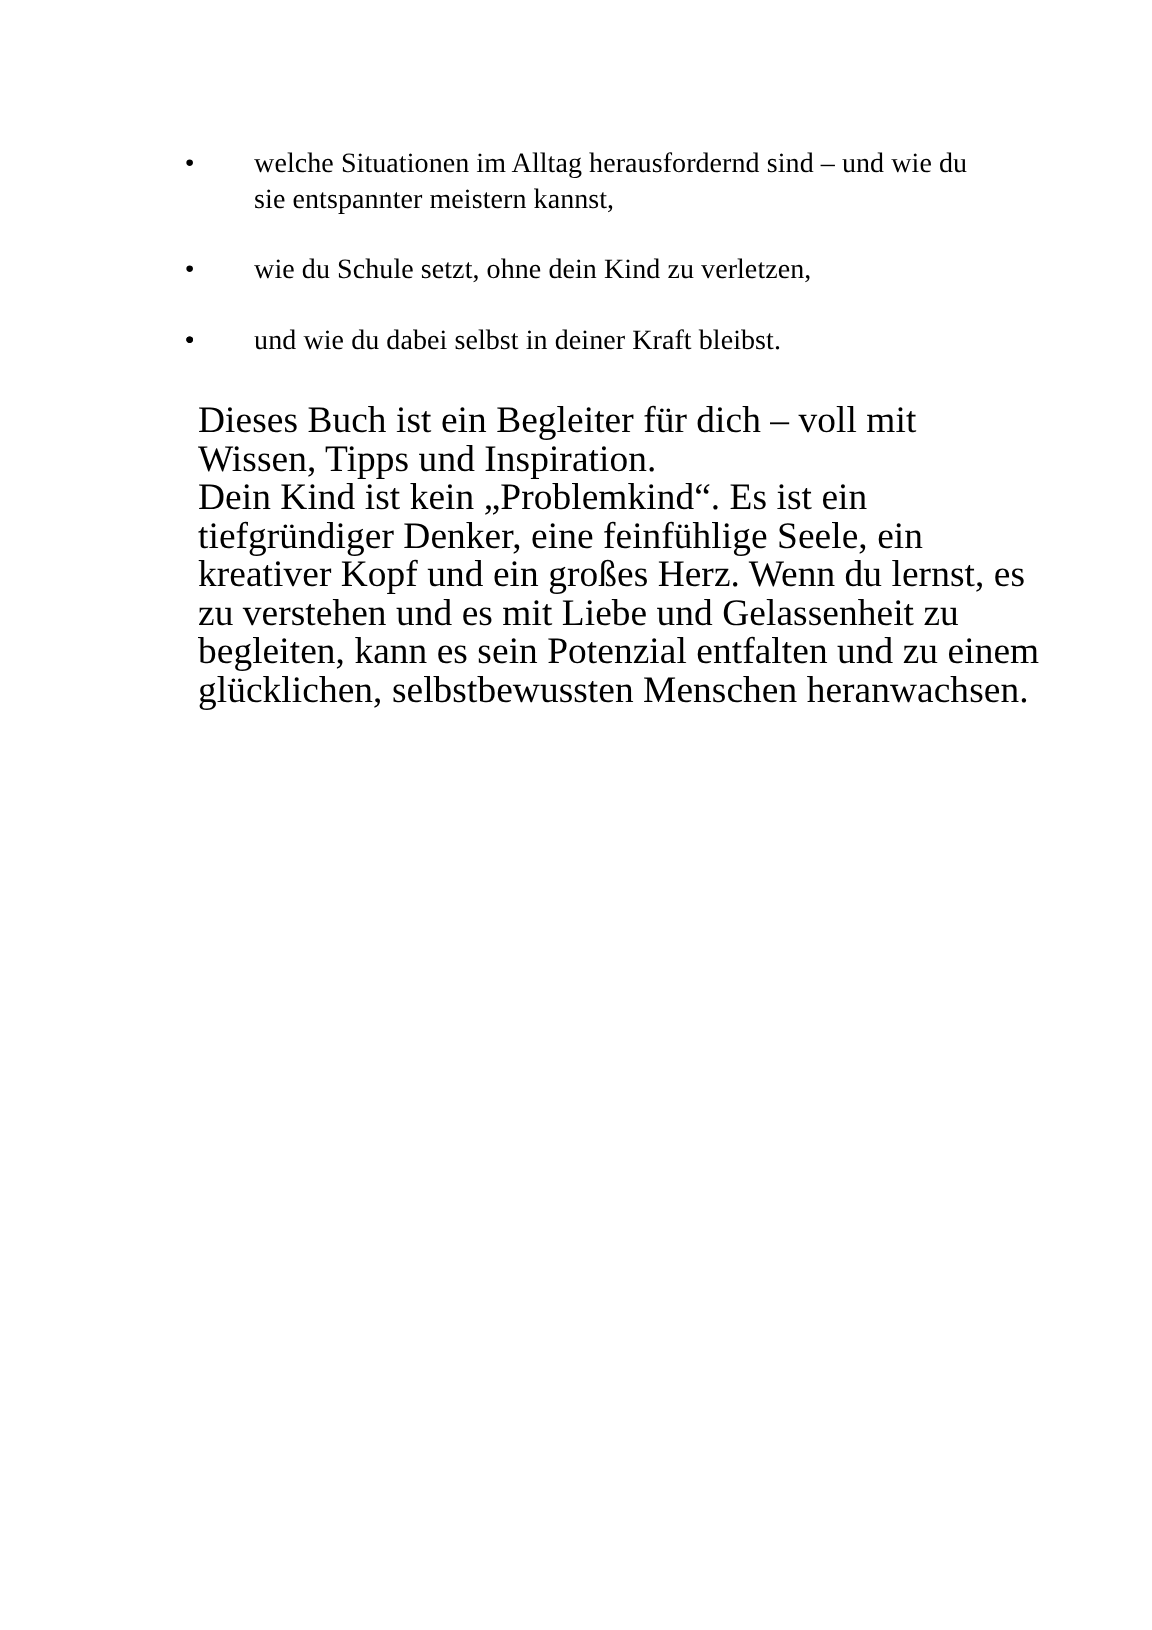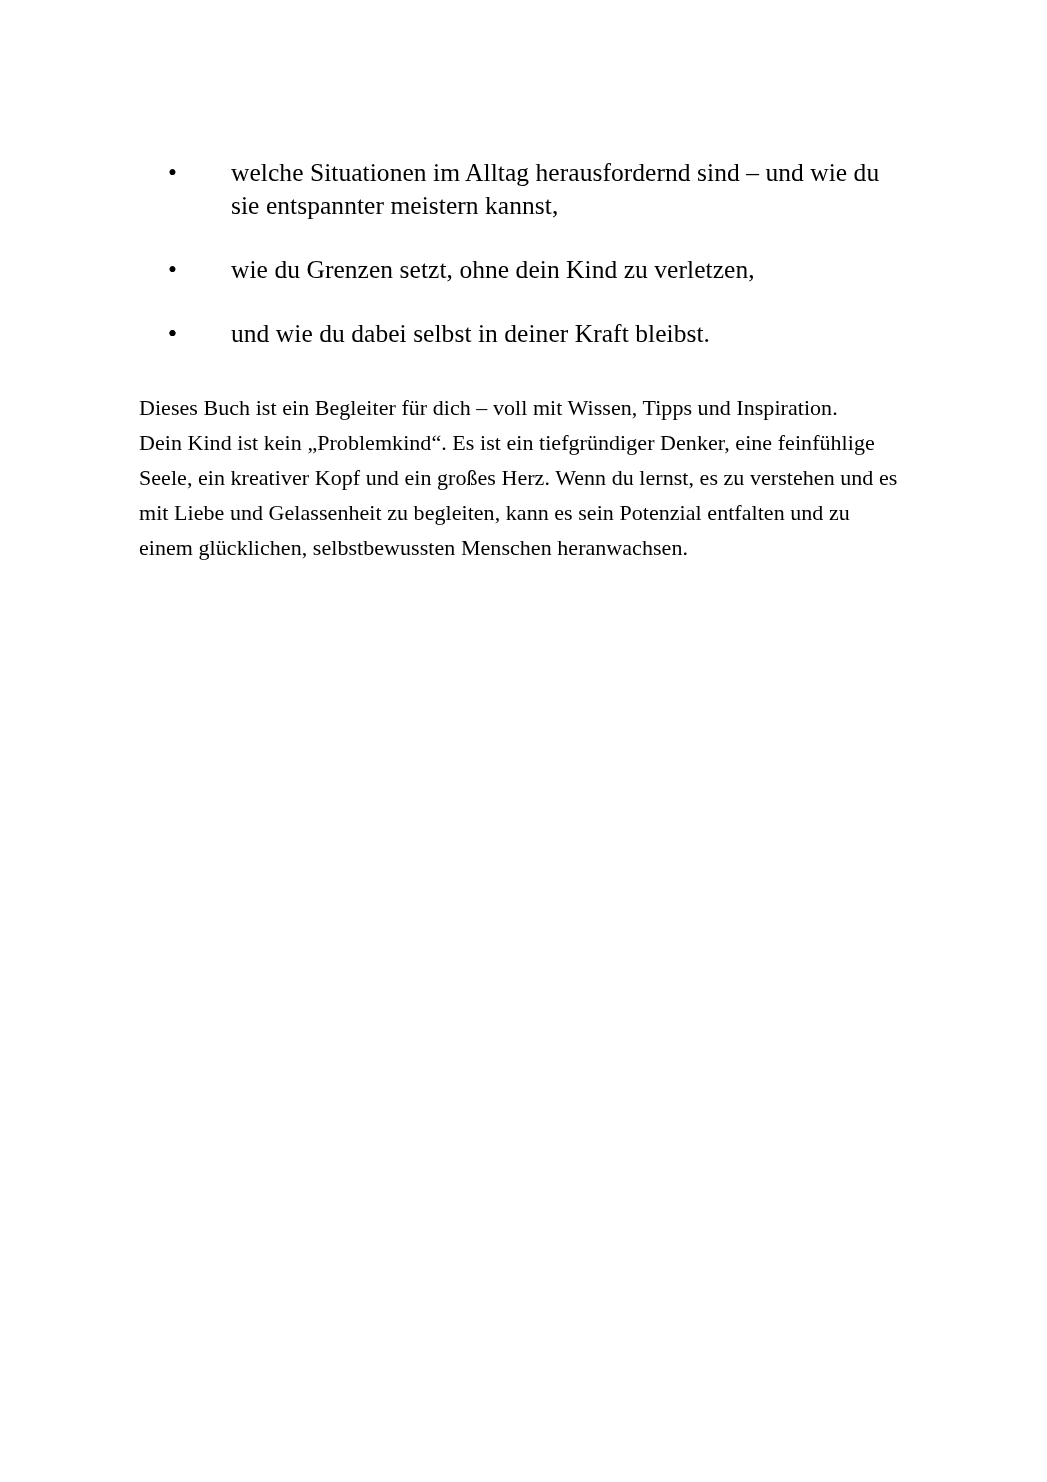--- a/index.html
+++ b/index.html
@@ -52,50 +52,50 @@
     position: absolute;
     left: 29px;
     top: 0;
     width: 14px;
     font-size: 25.5px;
     line-height: 33px;
     text-align: left;
   }
   .bullet-text {
     display: block;
-    margin-top: 25px;
   }
 
   
   .para-block {
     margin-top: 40px;
-    font-size: 22px;
+    font-size: 34px;
     line-height: 35px;
     letter-spacing: 0.05px;
     width: 768px;
+    margin-left: 41px;
   }
   .para-line {
     display: block;
     white-space: pre-wrap;
   }
 </style>
 </head>
 <body>
 
 <div class="page">
   <div class="content">
 
     <ul class="bullet-list">
       <li class="bullet-item">
         <span class="bullet-marker">•</span>
         <span class="bullet-text">welche Situationen im Alltag herausfordernd sind – und wie du sie entspannter meistern kannst,</span>
       </li>
       <li class="bullet-item">
         <span class="bullet-marker">•</span>
-        <span class="bullet-text">wie du Grenzen setzt, ohne dein Kind zu verletzen,</span>
+        <span class="bullet-text">wie du Schule setzt, ohne dein Kind zu verletzen,</span>
       </li>
       <li class="bullet-item">
         <span class="bullet-marker">•</span>
       </li>
       <li class="bullet-item">
         <span class="bullet-marker">•</span>
         <span class="bullet-text">und wie du dabei selbst in deiner Kraft bleibst.</span>
       </li>
     </ul>
 

